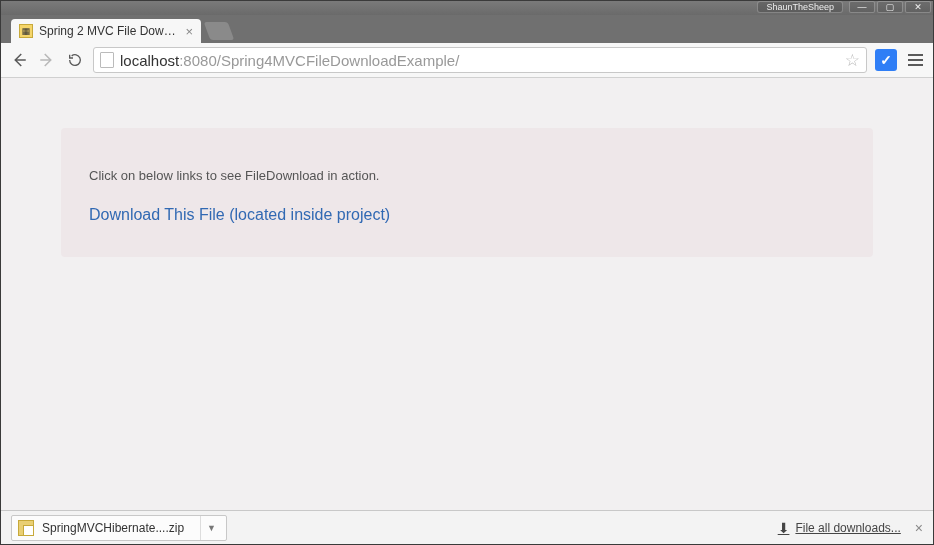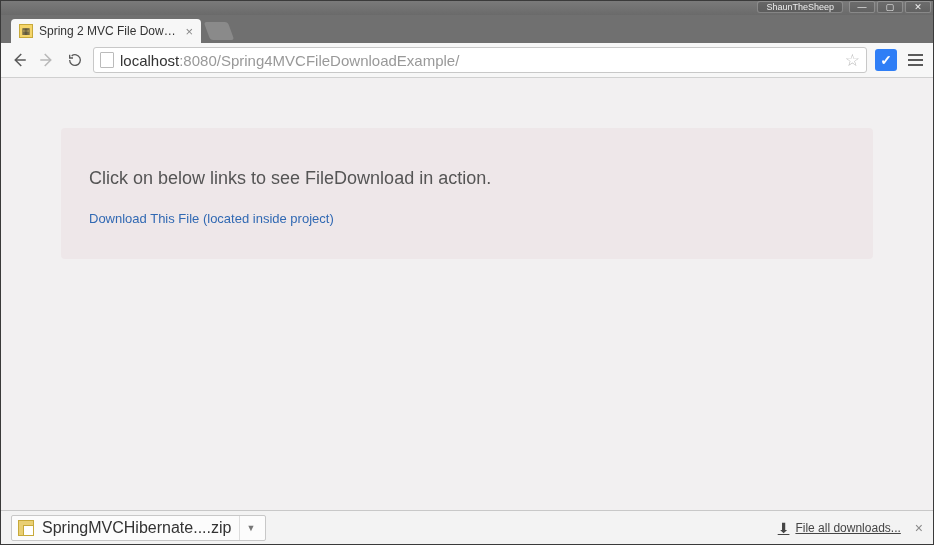--- a/index.html
+++ b/index.html
@@ -119,27 +119,27 @@
     border-radius:4px;
     padding: 40px 28px 30px 28px;
   }
   .panel h1 {
     font-size: 37px;
     font-weight:400;
     color:#333;
     margin-bottom: 12px;
   }
   .panel p {
-    font-size: 18px;
+    font-size: 13px;
     color:#555;
     margin-bottom: 20px;
   }
   .panel a {
     display:block;
-    font-size: 13px;
+    font-size: 16px;
     color:#3169b3;
     text-decoration:none;
     line-height:1.5;
   }
 
   
   .dlshelf {
     height: 34px;
     background:#f3f3f3;
     border-top:1px solid #c8c8c8;
@@ -153,21 +153,21 @@
     height:26px;
     border:1px solid #c8c8c8;
     background:#fcfcfc;
     display:flex;align-items:center;
     padding:0 4px 0 6px;
     gap:8px;
     border-radius:2px;
   }
   .dl-ico { width:16px;height:16px;background:#e9cf74;border:1px solid #c7a93a;position:relative;}
   .dl-ico::after{content:"";position:absolute;right:-1px;bottom:-1px;width:9px;height:9px;background:#fff;border:1px solid #c7a93a;}
-  .dl-name { font-size:16px;color:#333; min-width:150px;}
+  .dl-name { font-size:12px;color:#333; min-width:150px;}
   .dl-caret { border-left:1px solid #ddd;height:100%;display:flex;align-items:center;padding:0 6px;color:#777;font-size:9px;}
   .dlshelf .spacer { flex:1; }
   .show-all { display:flex;align-items:center;gap:6px;color:#444;text-decoration:underline;font-size:12px; }
   .show-all .arrow { font-size:14px;text-decoration:none; }
   .shelf-close { margin-left:14px;color:#888;font-size:14px; }
 </style>
 </head>
 <body>
 
 <div class="titlebar">

